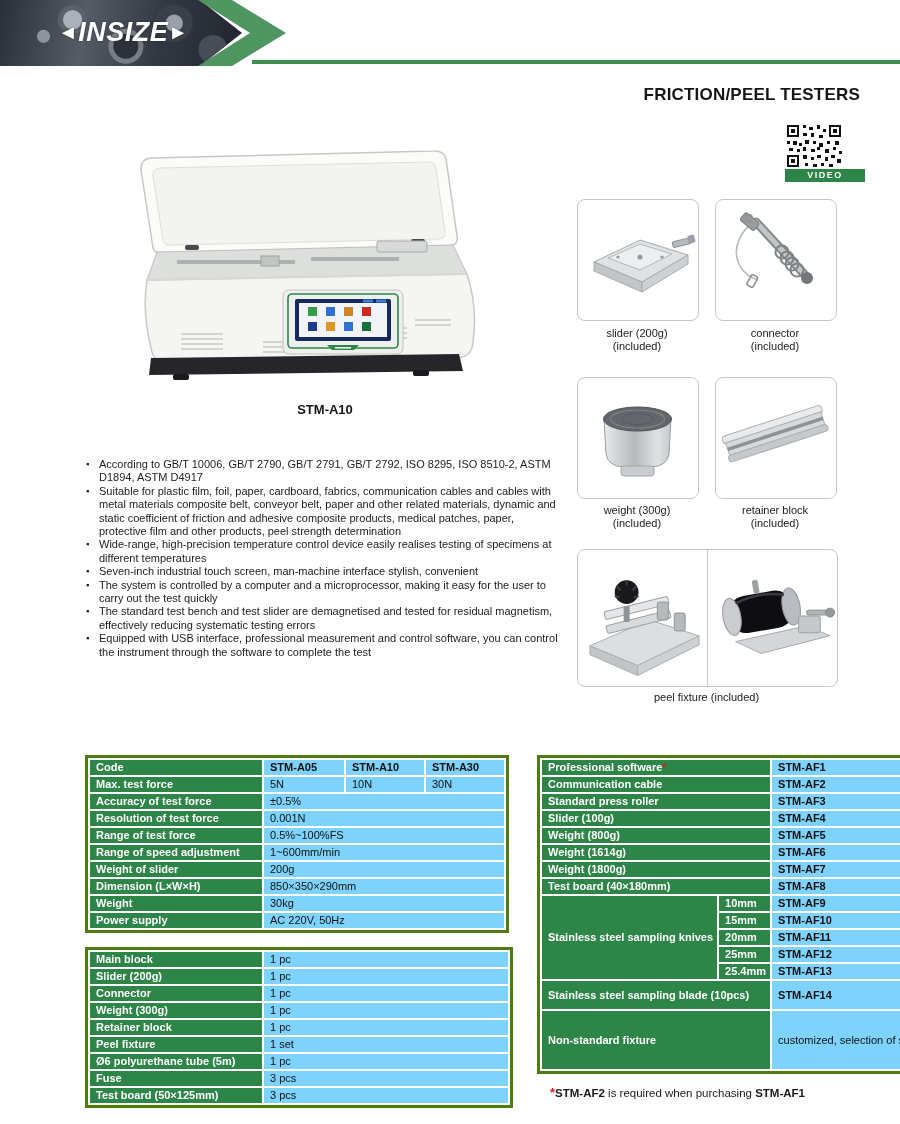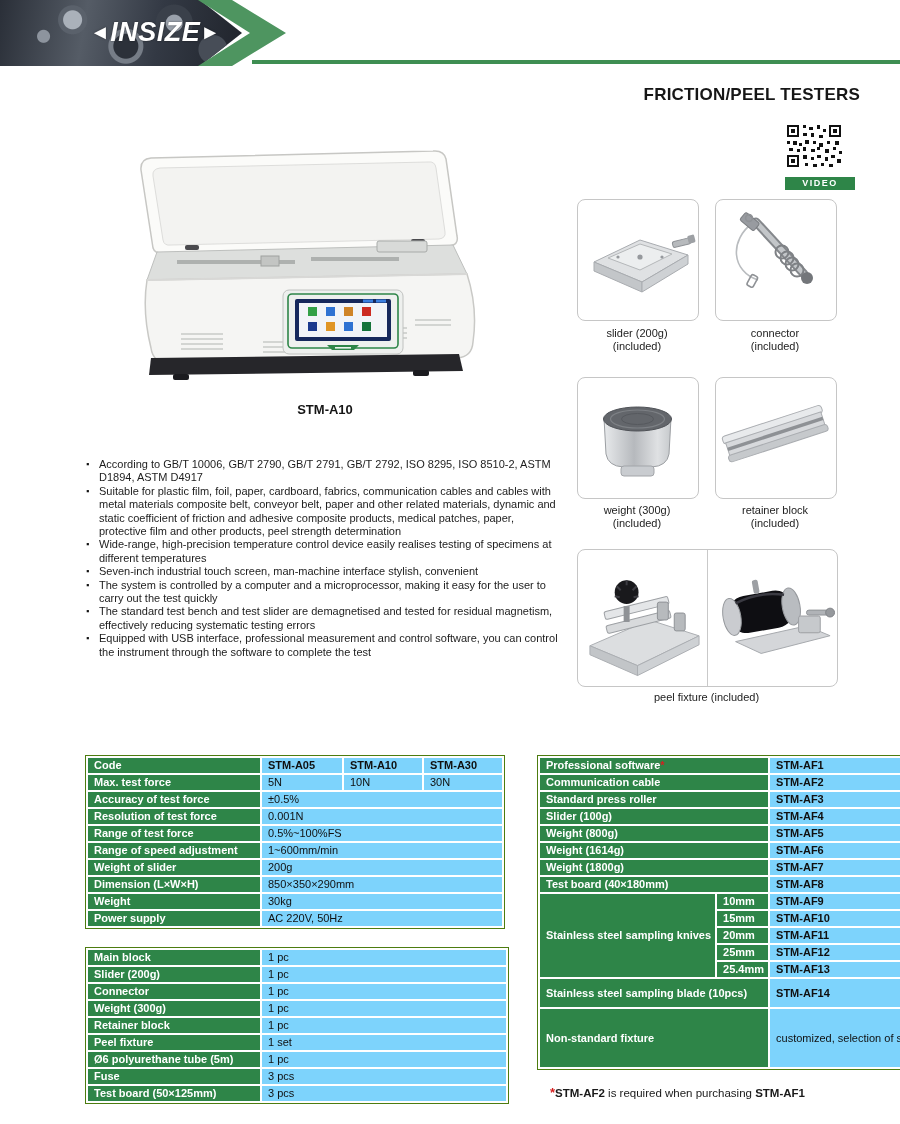--- a/index.html
+++ b/index.html
@@ -17,38 +17,37 @@
       radial-gradient(circle at 72% 35%, #9aa1ab 0 8px, #3a404a 9px 18px, transparent 19px),
       radial-gradient(circle at 88% 75%, #474d57 0 14px, transparent 15px),
       linear-gradient(100deg,#2a2f38 0%,#555c66 35%,#333944 65%,#20242c 100%);
     clip-path:polygon(0 0,200px 0,242px 33px,200px 66px,0 66px);
   }
   .hdr-logo{
     position:absolute;left:58px;top:17px;z-index:3;
     font-style:italic;font-weight:bold;font-size:27px;color:#fff;
     letter-spacing:0.5px;white-space:nowrap;
     text-shadow:0 0 2px rgba(0,0,0,.55);
-    margin-left:32px;
   }
   .hdr-logo .arr{font-style:normal;font-size:20px;vertical-align:2px;}
   .hdr-chevron{
     position:absolute;left:198px;top:0;width:88px;height:66px;background:#4e9560;z-index:2;
     clip-path:polygon(0 0,34px 0,88px 33px,34px 66px,0 66px,52px 33px);
   }
   .hdr-rule{position:absolute;left:252px;top:60px;width:648px;height:4px;background:#3e8e52;}
   .page-title{
     position:absolute;top:85px;right:40px;
     font-size:17px;font-weight:bold;color:#161616;letter-spacing:0.2px;
   }
   
   .qr-wrap{position:absolute;left:785px;top:123px;width:58px;}
   .qr-img{display:block;width:58px;height:46px;background:#fff;}
   .video-bar{
-    width:70px;height:13px;background:#2e8548;color:#fff;font-weight:bold;
-    font-size:9px;letter-spacing:1.5px;text-align:center;line-height:13px;margin-top:8px;
+    width:80px;height:13px;background:#2e8548;color:#fff;font-weight:bold;
+    font-size:9px;letter-spacing:1.5px;text-align:center;line-height:13px;
   }
   
   .machine{position:absolute;left:115px;top:140px;width:380px;height:262px;}
   .model-label{
     position:absolute;left:135px;top:402px;width:380px;text-align:center;
     font-weight:bold;font-size:13px;color:#151515;
   }
   
   .features{
     position:absolute;left:86px;top:458px;width:478px;
@@ -67,21 +66,21 @@
   }
   .peel-box{
     position:absolute;left:577px;top:549px;width:259px;height:136px;background:#fff;
     border:1px solid #c6c6c6;border-radius:8px;display:flex;overflow:hidden;
   }
   .peel-box .half{width:50%;height:100%;}
   .peel-box .half.left{border-right:1px solid #c9c9c9;}
   
   .sec-h{position:absolute;font-size:14px;font-weight:bold;color:#111;letter-spacing:0.2px;margin-top:43px;}
   
-  .tblwrap{position:absolute;border:1px solid #4d7c0f;background:#fff;}
+  .tblwrap{position:absolute;border:3px solid #4d7c0f;background:#fff;}
   table.grid{border-collapse:separate;border-spacing:2px;table-layout:fixed;}
   table.grid td{
     font-size:11px;height:13px;line-height:13px;vertical-align:middle;
     padding:1px 4px 1px 6px;overflow:hidden;white-space:nowrap;
   }
   td.lbl{background:#2e8548;color:#fff;font-weight:bold;}
   td.val{background:#7dd3fc;color:#101010;}
   td.val.code{font-weight:bold;}
   td.wrap{white-space:normal;line-height:12.5px;}
   .red{color:#d42020;font-weight:bold;}

